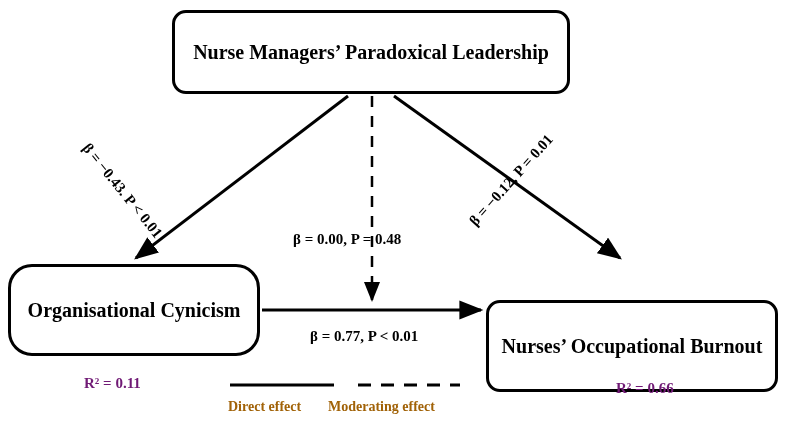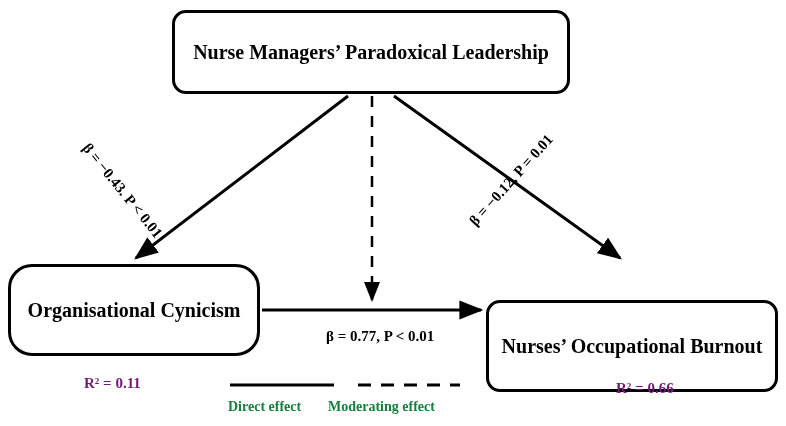--- a/index.html
+++ b/index.html
@@ -78,38 +78,38 @@
     left: 466px;
     top: 218px;
     transform: rotate(-48deg);
     transform-origin: left top;
   }
   #label-moderator {
     left: 293px;
     top: 231px;
   }
   #label-direct {
-    left: 295px;
+    left: 279px;
     top: 328px;
     padding-left: 31px;
   }
   .r2 {
     position: absolute;
     font-size: 15px;
     font-weight: bold;
     color: #701a75;
     white-space: nowrap;
   }
   #r2-left { left: 84px; top: 375px; }
   #r2-right { left: 616px; top: 380px; }
   .legend-text {
     position: absolute;
     font-size: 14px;
     font-weight: bold;
-    color: #15803d;
+    color: #a16207;
     white-space: nowrap;
   }
   #legend-direct-label { left: 228px; top: 399px; }
   #legend-moderating-label { left: 328px; top: 399px; }
 </style>
 </head>
 <body>
 
 <div id="canvas">
 
@@ -143,20 +143,21 @@
   <div class="node" id="node-left">
     <span>Organisational Cynicism</span>
   </div>
 
   <div class="node" id="node-right">
     <span>Nurses’ Occupational Burnout</span>
   </div>
 
   <div class="label" id="label-left-path">β = −0.43. P &lt; 0.01</div>
   <div class="label" id="label-right-path">β = −0.12, P = 0.01</div>
+  <div class="label" id="label-moderator">β = 0.00, P = 0.48</div>
   <div class="label" id="label-direct">β = 0.77, P &lt; 0.01</div>
 
   <div class="r2" id="r2-left">R² = 0.11</div>
   <div class="r2" id="r2-right">R² = 0.66</div>
 
   <div class="legend-text" id="legend-direct-label">Direct effect</div>
   <div class="legend-text" id="legend-moderating-label">Moderating effect</div>
 
 </div>
 

